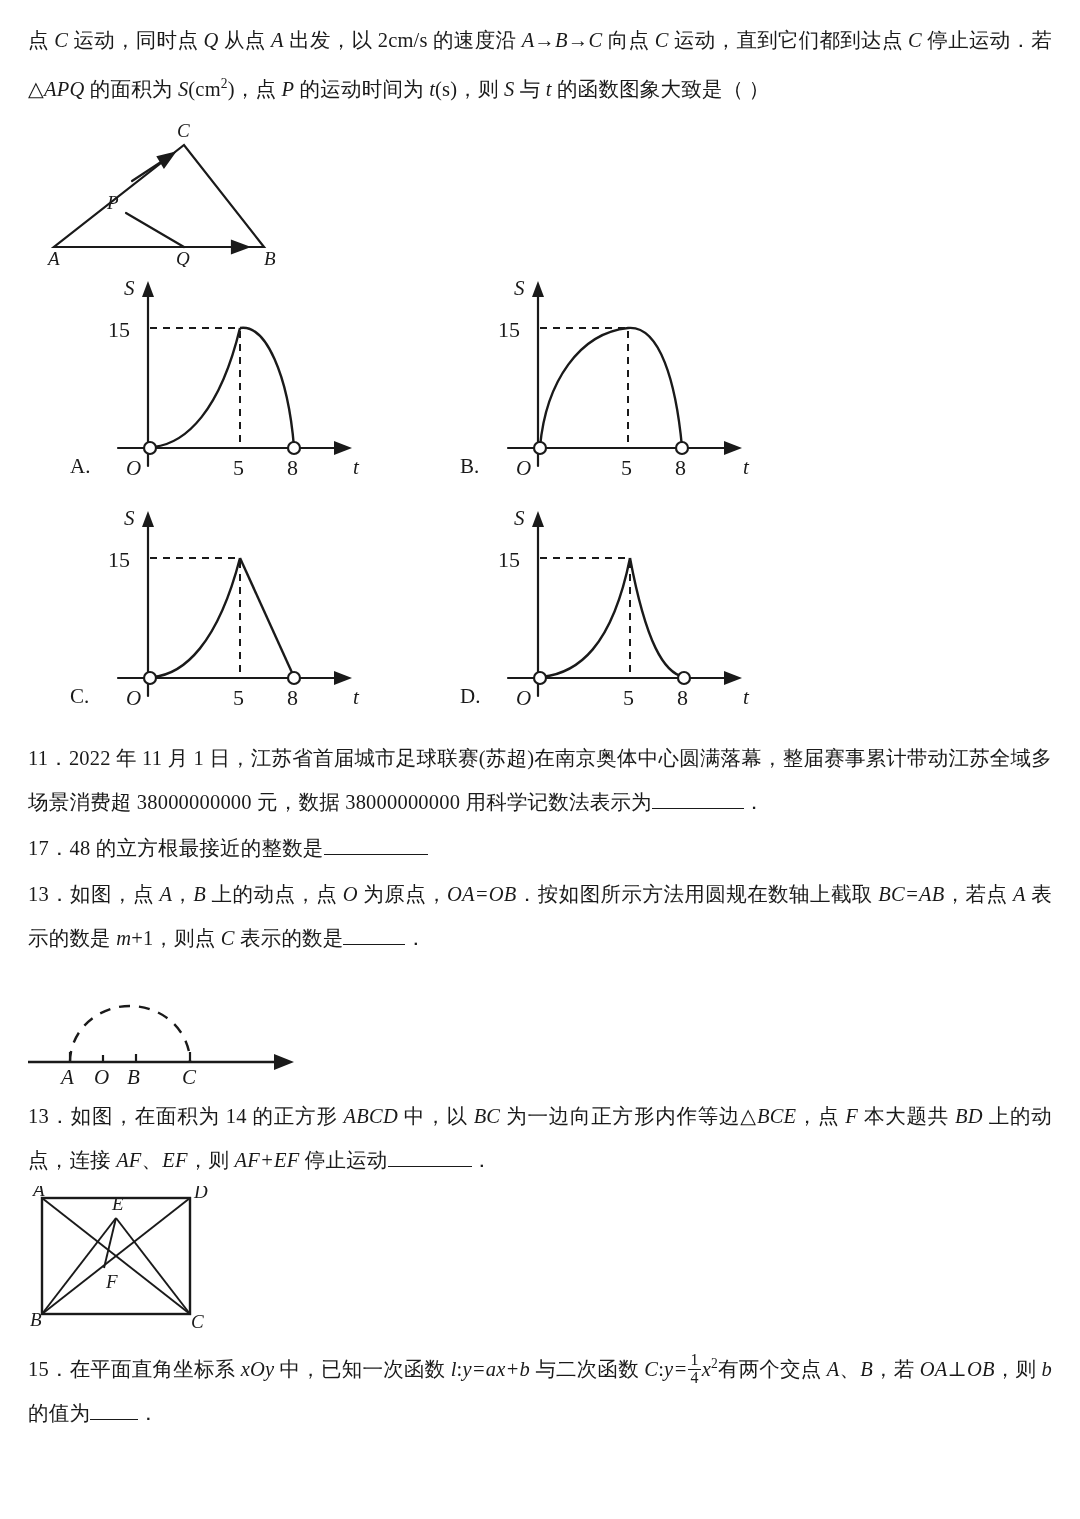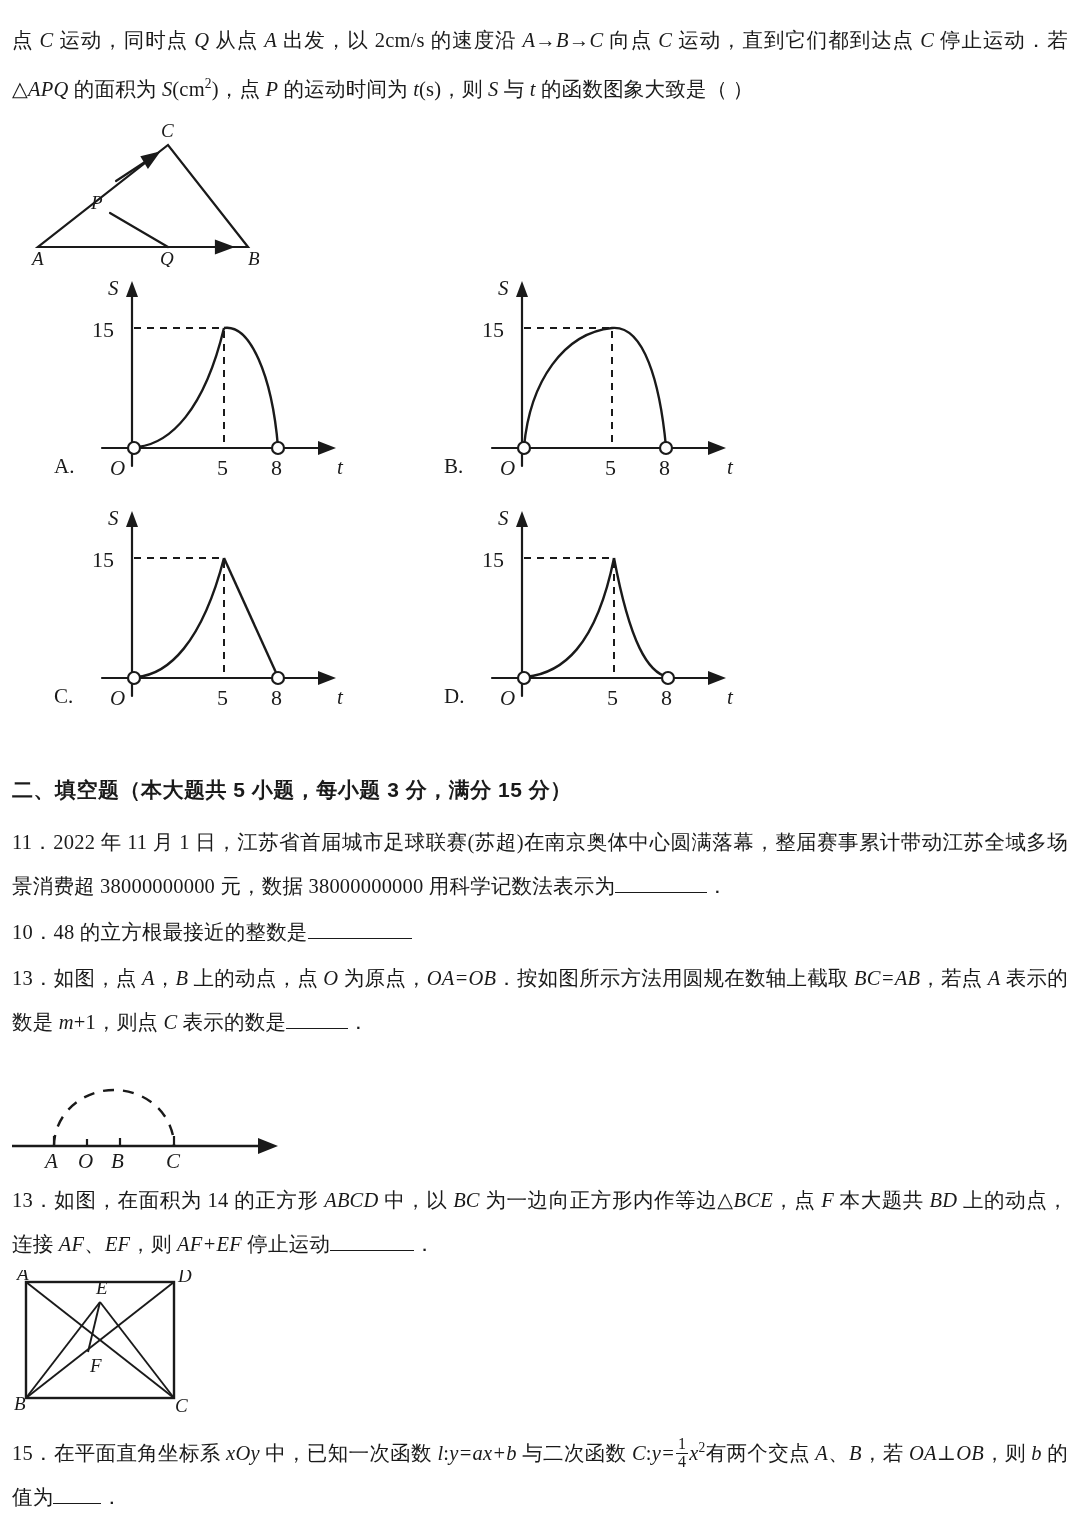--- a/index.html
+++ b/index.html
@@ -6,21 +6,21 @@
   html, body { margin: 0; padding: 0; }
   body {
     width: 1080px;
     height: 1519px;
     background: #ffffff;
     font-family: "Liberation Serif", "DejaVu Serif", serif;
     color: #1a1a1a;
     position: relative;
     overflow: hidden;
   }
-  .page { position: relative; width: 1080px; height: 1519px; padding: 0 12px; }
+  .page { position: relative; width: 1080px; height: 1519px; padding: 0 28px; }
 
   .ptext {
     font-size: 20.5px;
     line-height: 44px;
     text-align: justify;
     letter-spacing: 0.2px;
   }
   i, .it { font-style: italic; }
   .sup { font-size: 0.66em; vertical-align: super; }
   .blank-l { display: inline-block; border-bottom: 1.6px solid #1a1a1a; vertical-align: baseline; }
@@ -201,28 +201,27 @@
           <text x="38" y="66" font-size="22">15</text>
           <text x="163" y="204" font-size="22">5</text>
           <text x="217" y="204" font-size="22">8</text>
           <text x="56" y="204" font-style="italic" font-size="21">O</text>
         </g>
       </svg>
       <span class="opt-label" style="left:0; top:183px;">D.</span>
     </div>
   </div>
 
-  <div class="sec-head" style="margin-top:44px;">二、填空题（本大题共 5 小题，每小题 3 分，满分 15 分）</div>
 
   <div class="ptext" style="margin-top:10px;">
     <span>11．</span><span>2022 年 11 月 1 日，江苏省首届城市足球联赛(苏超)在南京奥体中心圆满落幕，整届赛事累计带动江苏全域多场景消费超 38000000000 元，数据 38000000000 用科学记数法表示为</span><span class="blank-l b1"></span><span>．</span>
   </div>
 
   <div class="ptext" style="margin-top:2px;">
-    <span>10．</span><span>48 的立方根最接近的整数是</span><span class="blank-l b2"></span>
+    <span>17．</span><span>48 的立方根最接近的整数是</span><span class="blank-l b2"></span>
   </div>
 
   <div class="ptext" style="margin-top:2px;">
     <span>13．</span><span>如图，点 </span><i>A</i><span>，</span><i>B</i><span> 上的动点，点 </span><i>O</i><span> 为原点，</span><i>OA=OB</i><span>．按如图所示方法用圆规在数轴上截取 </span><i>BC=AB</i><span>，若点 </span><i>A</i><span> 表示的数是 </span><i>m</i><span>+1，则点 </span><i>C</i><span> 表示的数是</span><span class="blank-l b3"></span><span>．</span>
   </div>
 
   <div class="fig" style="margin-top:10px; margin-left:0px;">
     <svg width="300" height="118" viewBox="0 0 300 118">
 
       <path d="M42,92 A60,56 0 0 1 162,92" stroke="#1a1a1a" stroke-width="2.4" fill="none" stroke-dasharray="11,9"></path>

